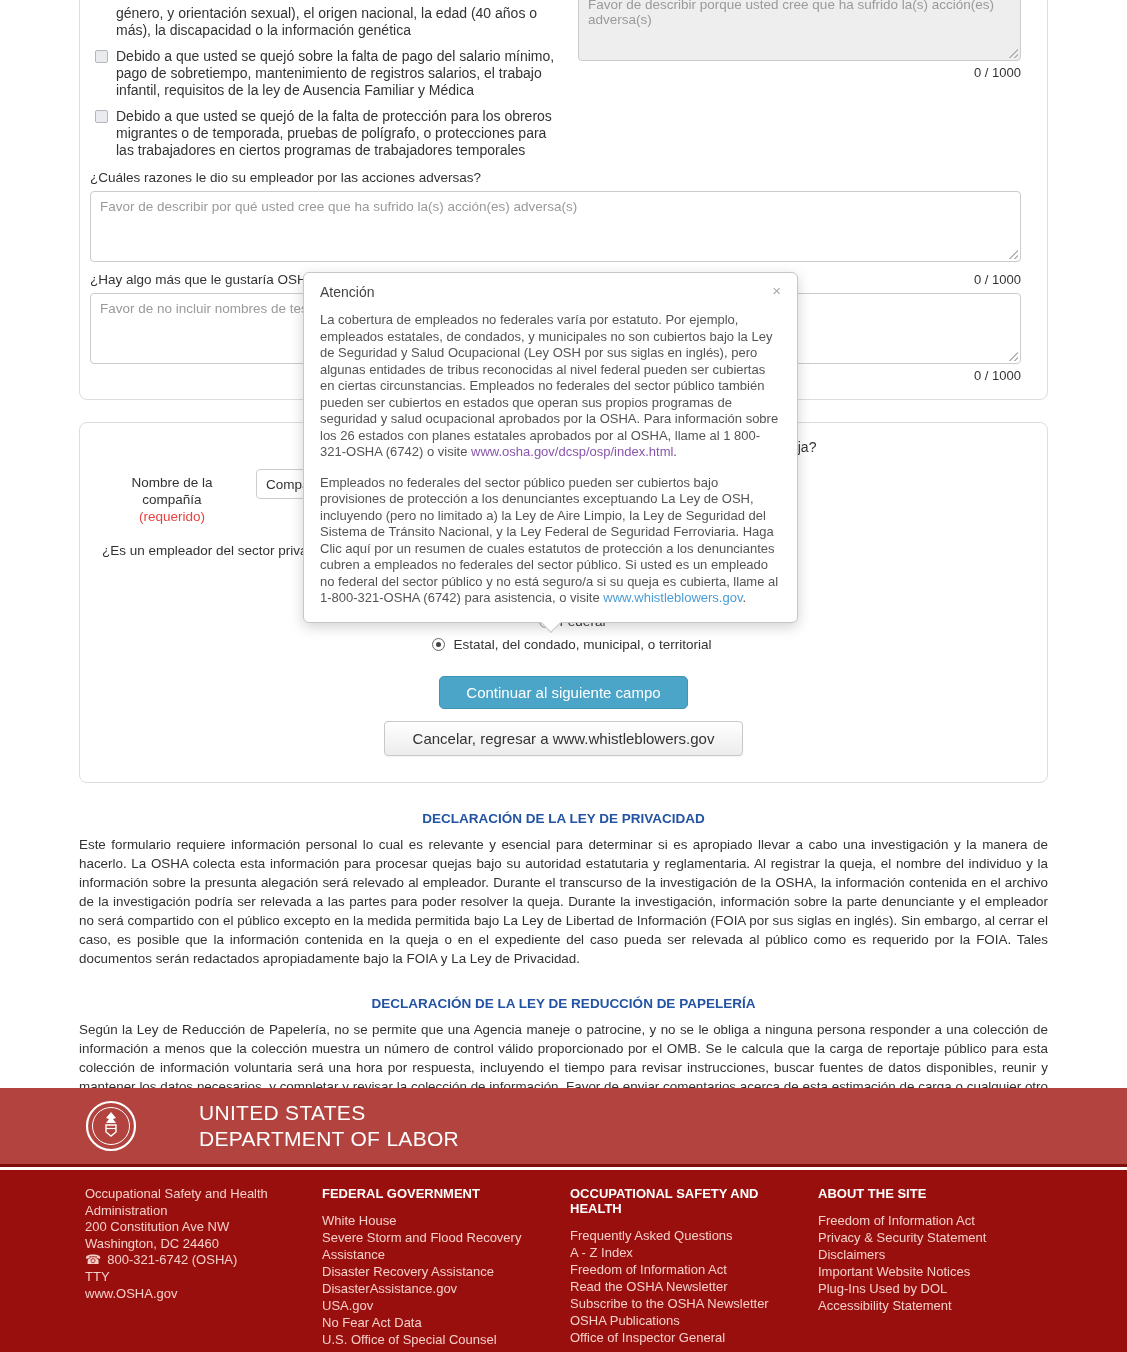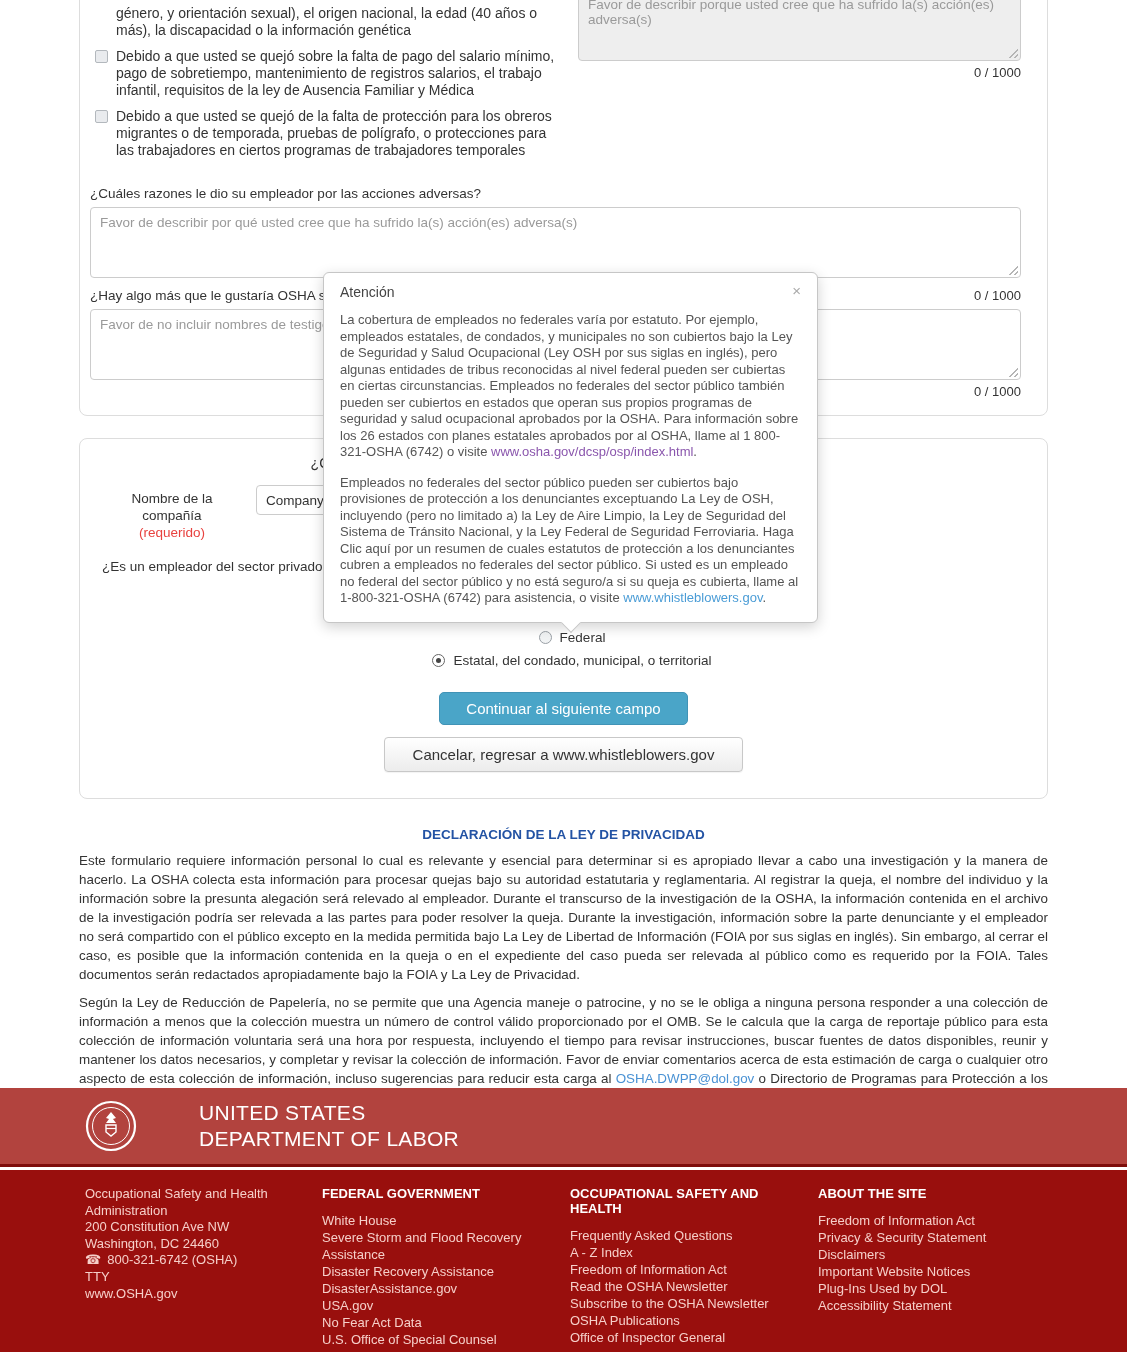--- a/index.html
+++ b/index.html
@@ -25,21 +25,21 @@
   textarea::placeholder { color:#9a9a9a; opacity:1; }
   textarea.disabled-ta { background:#eee; }
   .grip { position:absolute; right:3px; bottom:3px; width:11px; height:11px;
           background:repeating-linear-gradient(135deg, transparent 0 2px, #b5b5b5 2px 3.5px);
           clip-path:polygon(100% 0, 0 100%, 100% 100%); }
   .ta-adverse { height:72px; margin-top:-16px; }
   .ta-col .ta-wrap { margin-top:-16px; }
   .ta-col textarea { margin-top:0; }
   .counter { text-align:right; font-size:13px; color:#333; margin-top:4px; }
 
-  .q-label { font-size:13.5px; color:#333; margin-top:18px; }
+  .q-label { font-size:13.5px; color:#333; margin-top:2px; }
   .q-row { display:flex; justify-content:space-between; align-items:baseline; margin-top:10px; }
   .ta-full { margin-top:6px; }
   .ta-full textarea { height:71px; }
 
   
   .company-heading { text-align:center; font-size:14px; color:#333; }
   .name-row { display:flex; margin-top:14px; align-items:flex-start; }
   .name-label-block { width:140px; text-align:center; font-size:13.5px; line-height:17px; margin-top:5px; }
   .required { color:#e8423f; }
   .name-input { margin-left:14px; width:300px; height:30px; border:1px solid #ccc; border-radius:4px; font-family:"Liberation Sans",sans-serif; font-size:13.5px; padding:0 9px; color:#333; }
@@ -57,21 +57,21 @@
   .btn-cancel { display:inline-block; background:linear-gradient(#ffffff,#ececec); border:1px solid #c8c8c8; color:#333; font-size:15px; padding:8px 28px; border-radius:4px; margin-top:12px; font-family:"Liberation Sans",sans-serif; cursor:pointer; box-shadow:0 1px 1px rgba(0,0,0,.05); }
 
   
   .legal-heading { text-align:center; color:#2353a4; font-weight:bold; font-size:13.5px; margin-top:28px; }
   .legal-body { text-align:justify; font-size:13.4px; line-height:19px; color:#333; margin-top:9px; }
   .legal-body a, .mail-link { color:#4a92d4; text-decoration:none; }
   .omb-line { text-align:center; font-size:13.4px; margin-top:20px; }
   .form-number { text-align:right; font-size:13.4px; margin-top:26px; }
 
   
-  .popup { position:absolute; left:323px; top:272px; width:495px; background:#fff; border:1px solid #c6c6c6; border-radius:6px;
+  .popup { position:absolute; left:303px; top:272px; width:495px; background:#fff; border:1px solid #c6c6c6; border-radius:6px;
            box-shadow:0 4px 14px rgba(0,0,0,.18); padding:11px 16px 15px; z-index:50; }
   .popup-head { display:flex; justify-content:space-between; align-items:flex-start; margin-bottom:12px; }
   .popup-title { font-size:14px; color:#444; }
   .popup-close { color:#aaa; font-size:15px; line-height:14px; cursor:pointer; }
   .popup-body p { font-size:13px; line-height:16.5px; color:#555; }
   .popup-body p + p { margin-top:14px; }
   .popup-body a { text-decoration:none; }
   .link-purple { color:#8a56ad; }
   .link-blue { color:#4a9cd6; }
   .popup-arrow { position:absolute; left:50%; bottom:-8px; width:14px; height:14px; margin-left:-7px; background:#fff;
@@ -187,20 +187,21 @@
         </div>
         <div>
           <button class="btn-cancel">Cancelar, regresar a www.whistleblowers.gov</button>
         </div>
       </div>
     </section>
 
     <div class="legal-heading">DECLARACIÓN DE LA LEY DE PRIVACIDAD</div>
     <p class="legal-body">Este formulario requiere información personal lo cual es relevante y esencial para determinar si es apropiado llevar a cabo una investigación y la manera de hacerlo. La OSHA colecta esta información para procesar quejas bajo su autoridad estatutaria y reglamentaria. Al registrar la queja, el nombre del individuo y la información sobre la presunta alegación será relevado al empleador. Durante el transcurso de la investigación de la OSHA, la información contenida en el archivo de la investigación podría ser relevada a las partes para poder resolver la queja. Durante la investigación, información sobre la parte denunciante y el empleador no será compartido con el público excepto en la medida permitida bajo La Ley de Libertad de Información (FOIA por sus siglas en inglés). Sin embargo, al cerrar el caso, es posible que la información contenida en la queja o en el expediente del caso pueda ser relevada al público como es requerido por la FOIA. Tales documentos serán redactados apropiadamente bajo la FOIA y La Ley de Privacidad.</p>
 
+    <div class="legal-heading">DECLARACIÓN DE LA LEY DE REDUCCIÓN DE PAPELERÍA</div>
     <p class="legal-body"><span>Según la Ley de Reducción de Papelería, no se permite que una Agencia maneje o patrocine, y no se le obliga a ninguna persona responder a una colección de información a menos que la colección muestra un número de control válido proporcionado por el OMB. Se le calcula que la carga de reportaje público para esta colección de información voluntaria será una hora por respuesta, incluyendo el tiempo para revisar instrucciones, buscar fuentes de datos disponibles, reunir y mantener los datos necesarios, y completar y revisar la colección de información. Favor de enviar comentarios acerca de esta estimación de carga o cualquier otro aspecto de esta colección de información, incluso sugerencias para reducir esta carga al </span><a class="mail-link">OSHA.DWPP@dol.gov</a><span> o Directorio de Programas para Protección a los Denunciantes, Departamento del Trabajo, Espacio N4618, 200 Constitution Ave., NW, Washington, DC; 20210; Attn: Comentario sobre la Acta de Reducción de Papelería. (Esta dirección es para comentarios solamente; favor de no enviar formularios completados a esta oficina.)</span></p>
 
     <div class="omb-line">OMB Approval # 1218-0236; Expires: 03-31-2020</div>
     <div class="form-number">OSHA 8-60.1. (Rev.06/17)</div>
   </div>
 
   <div class="popup">
     <div class="popup-head">
       <span class="popup-title">Atención</span>
       <span class="popup-close">×</span>

